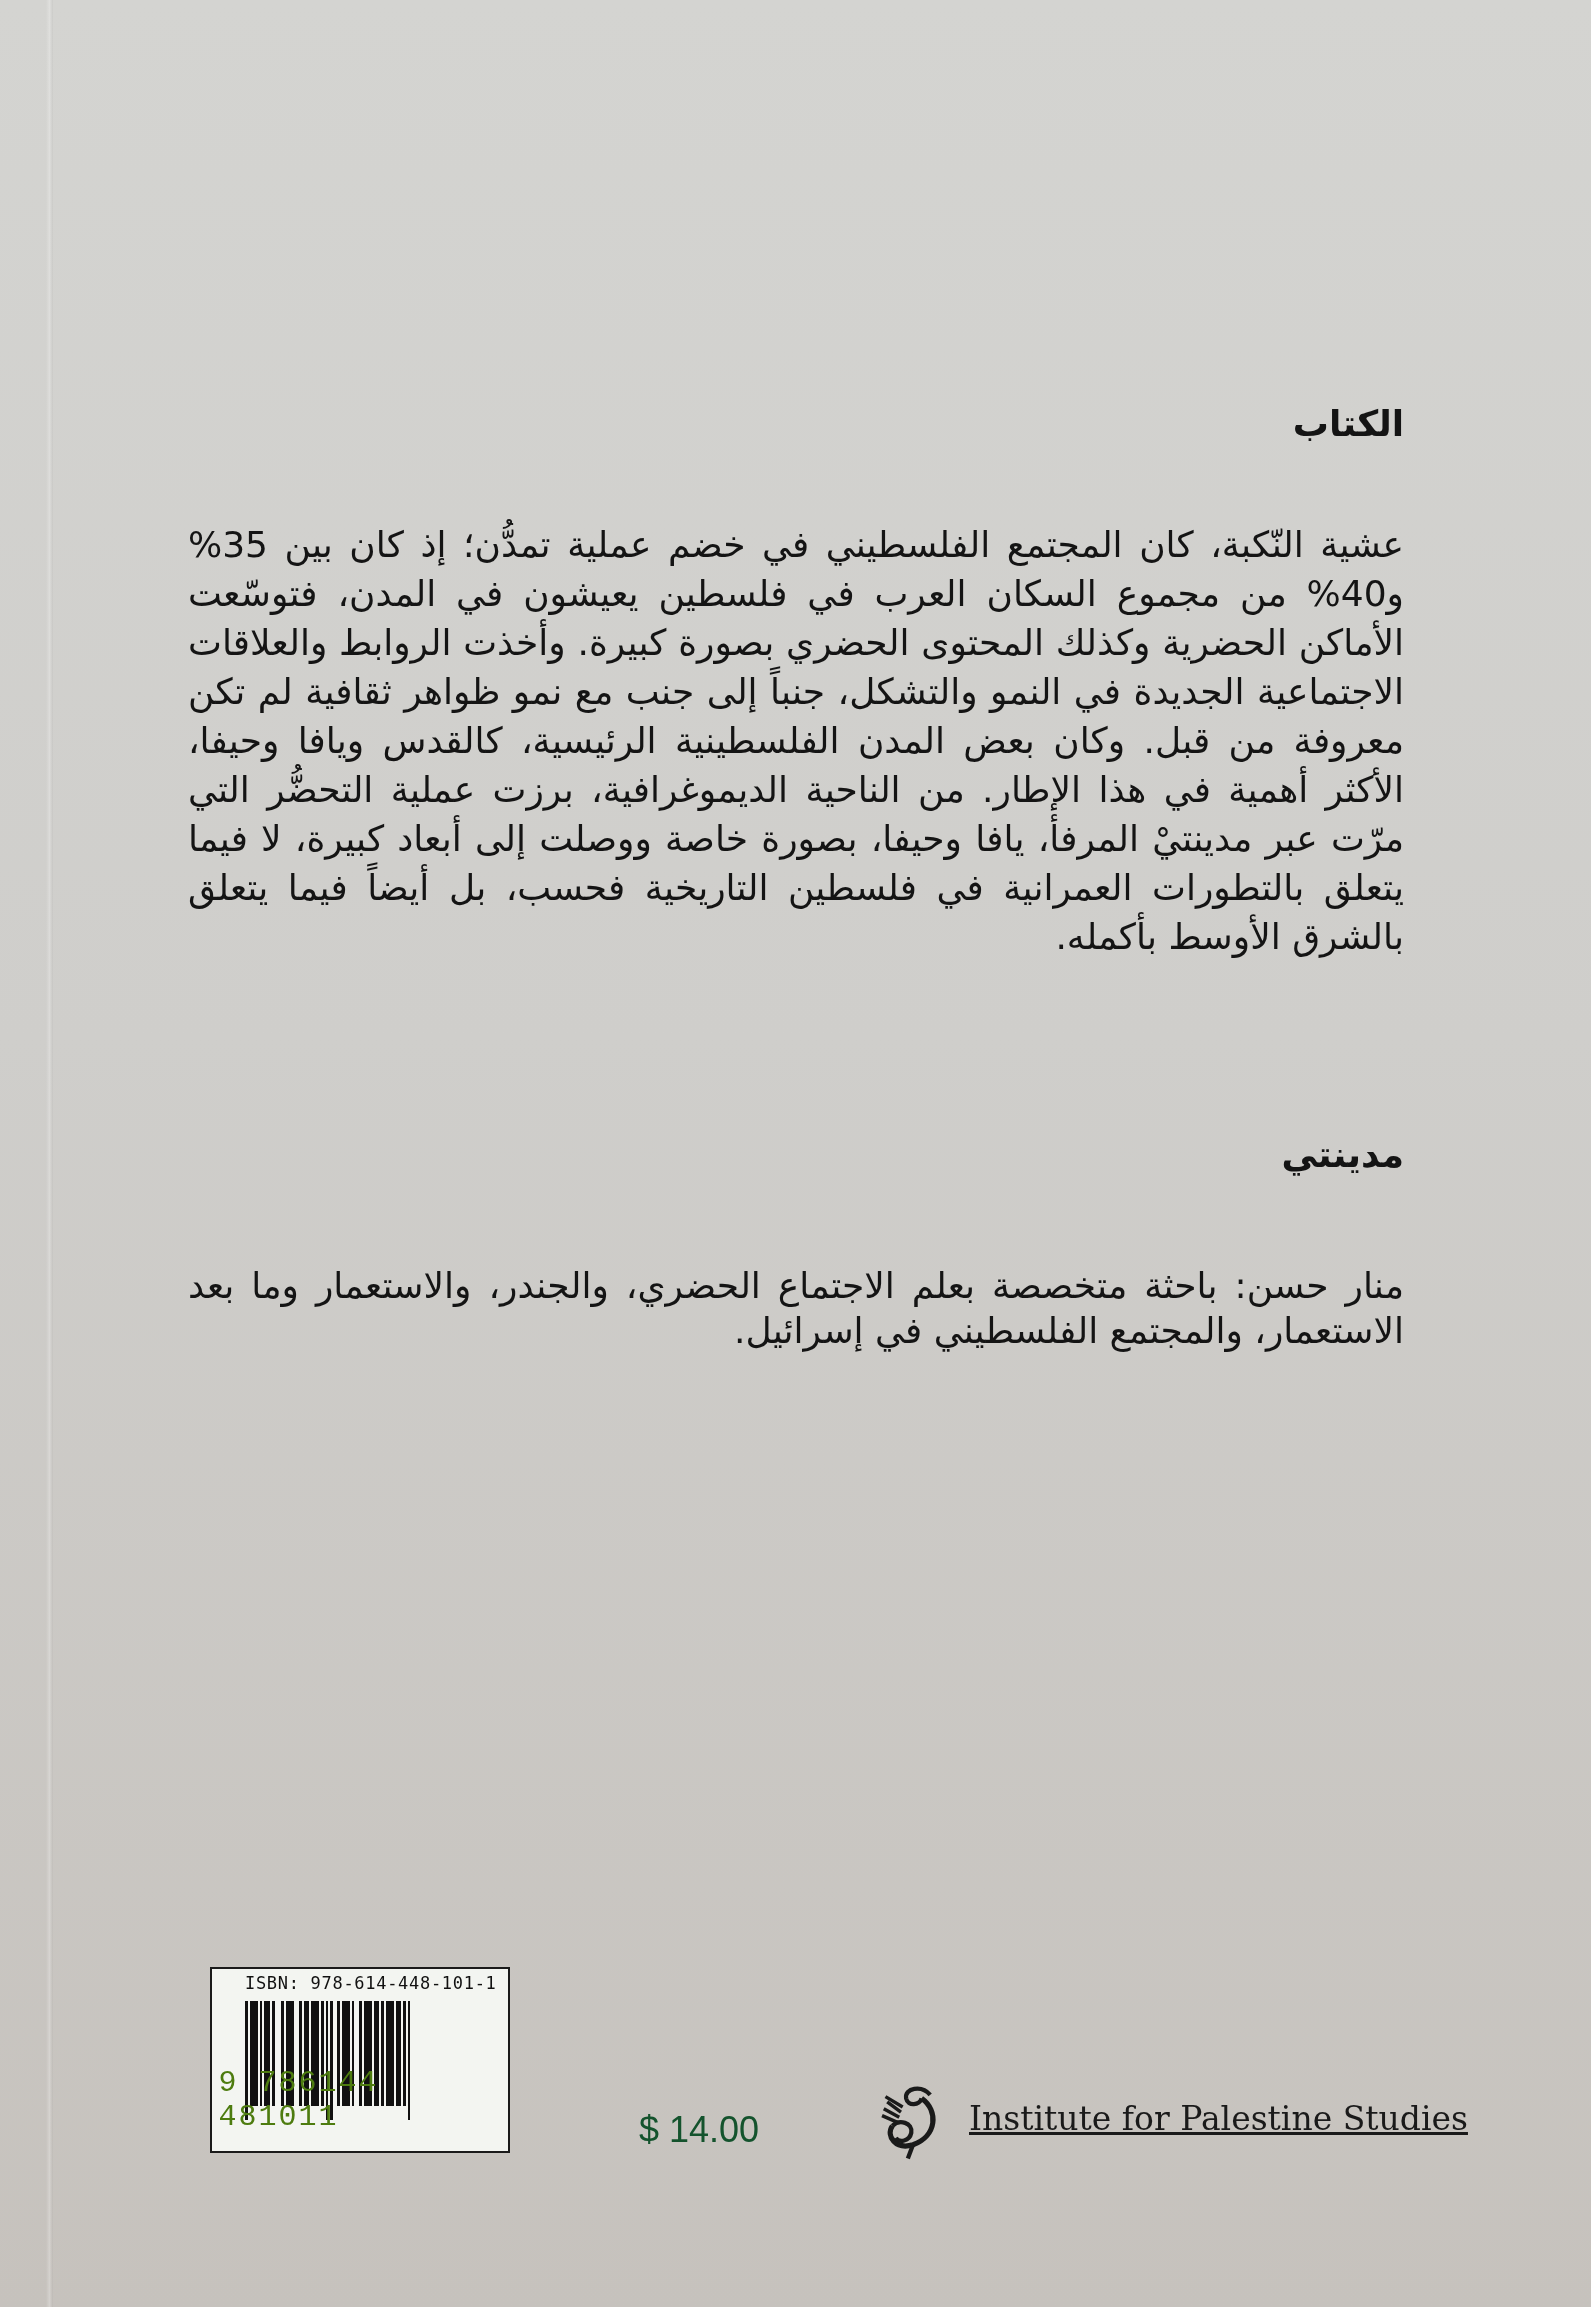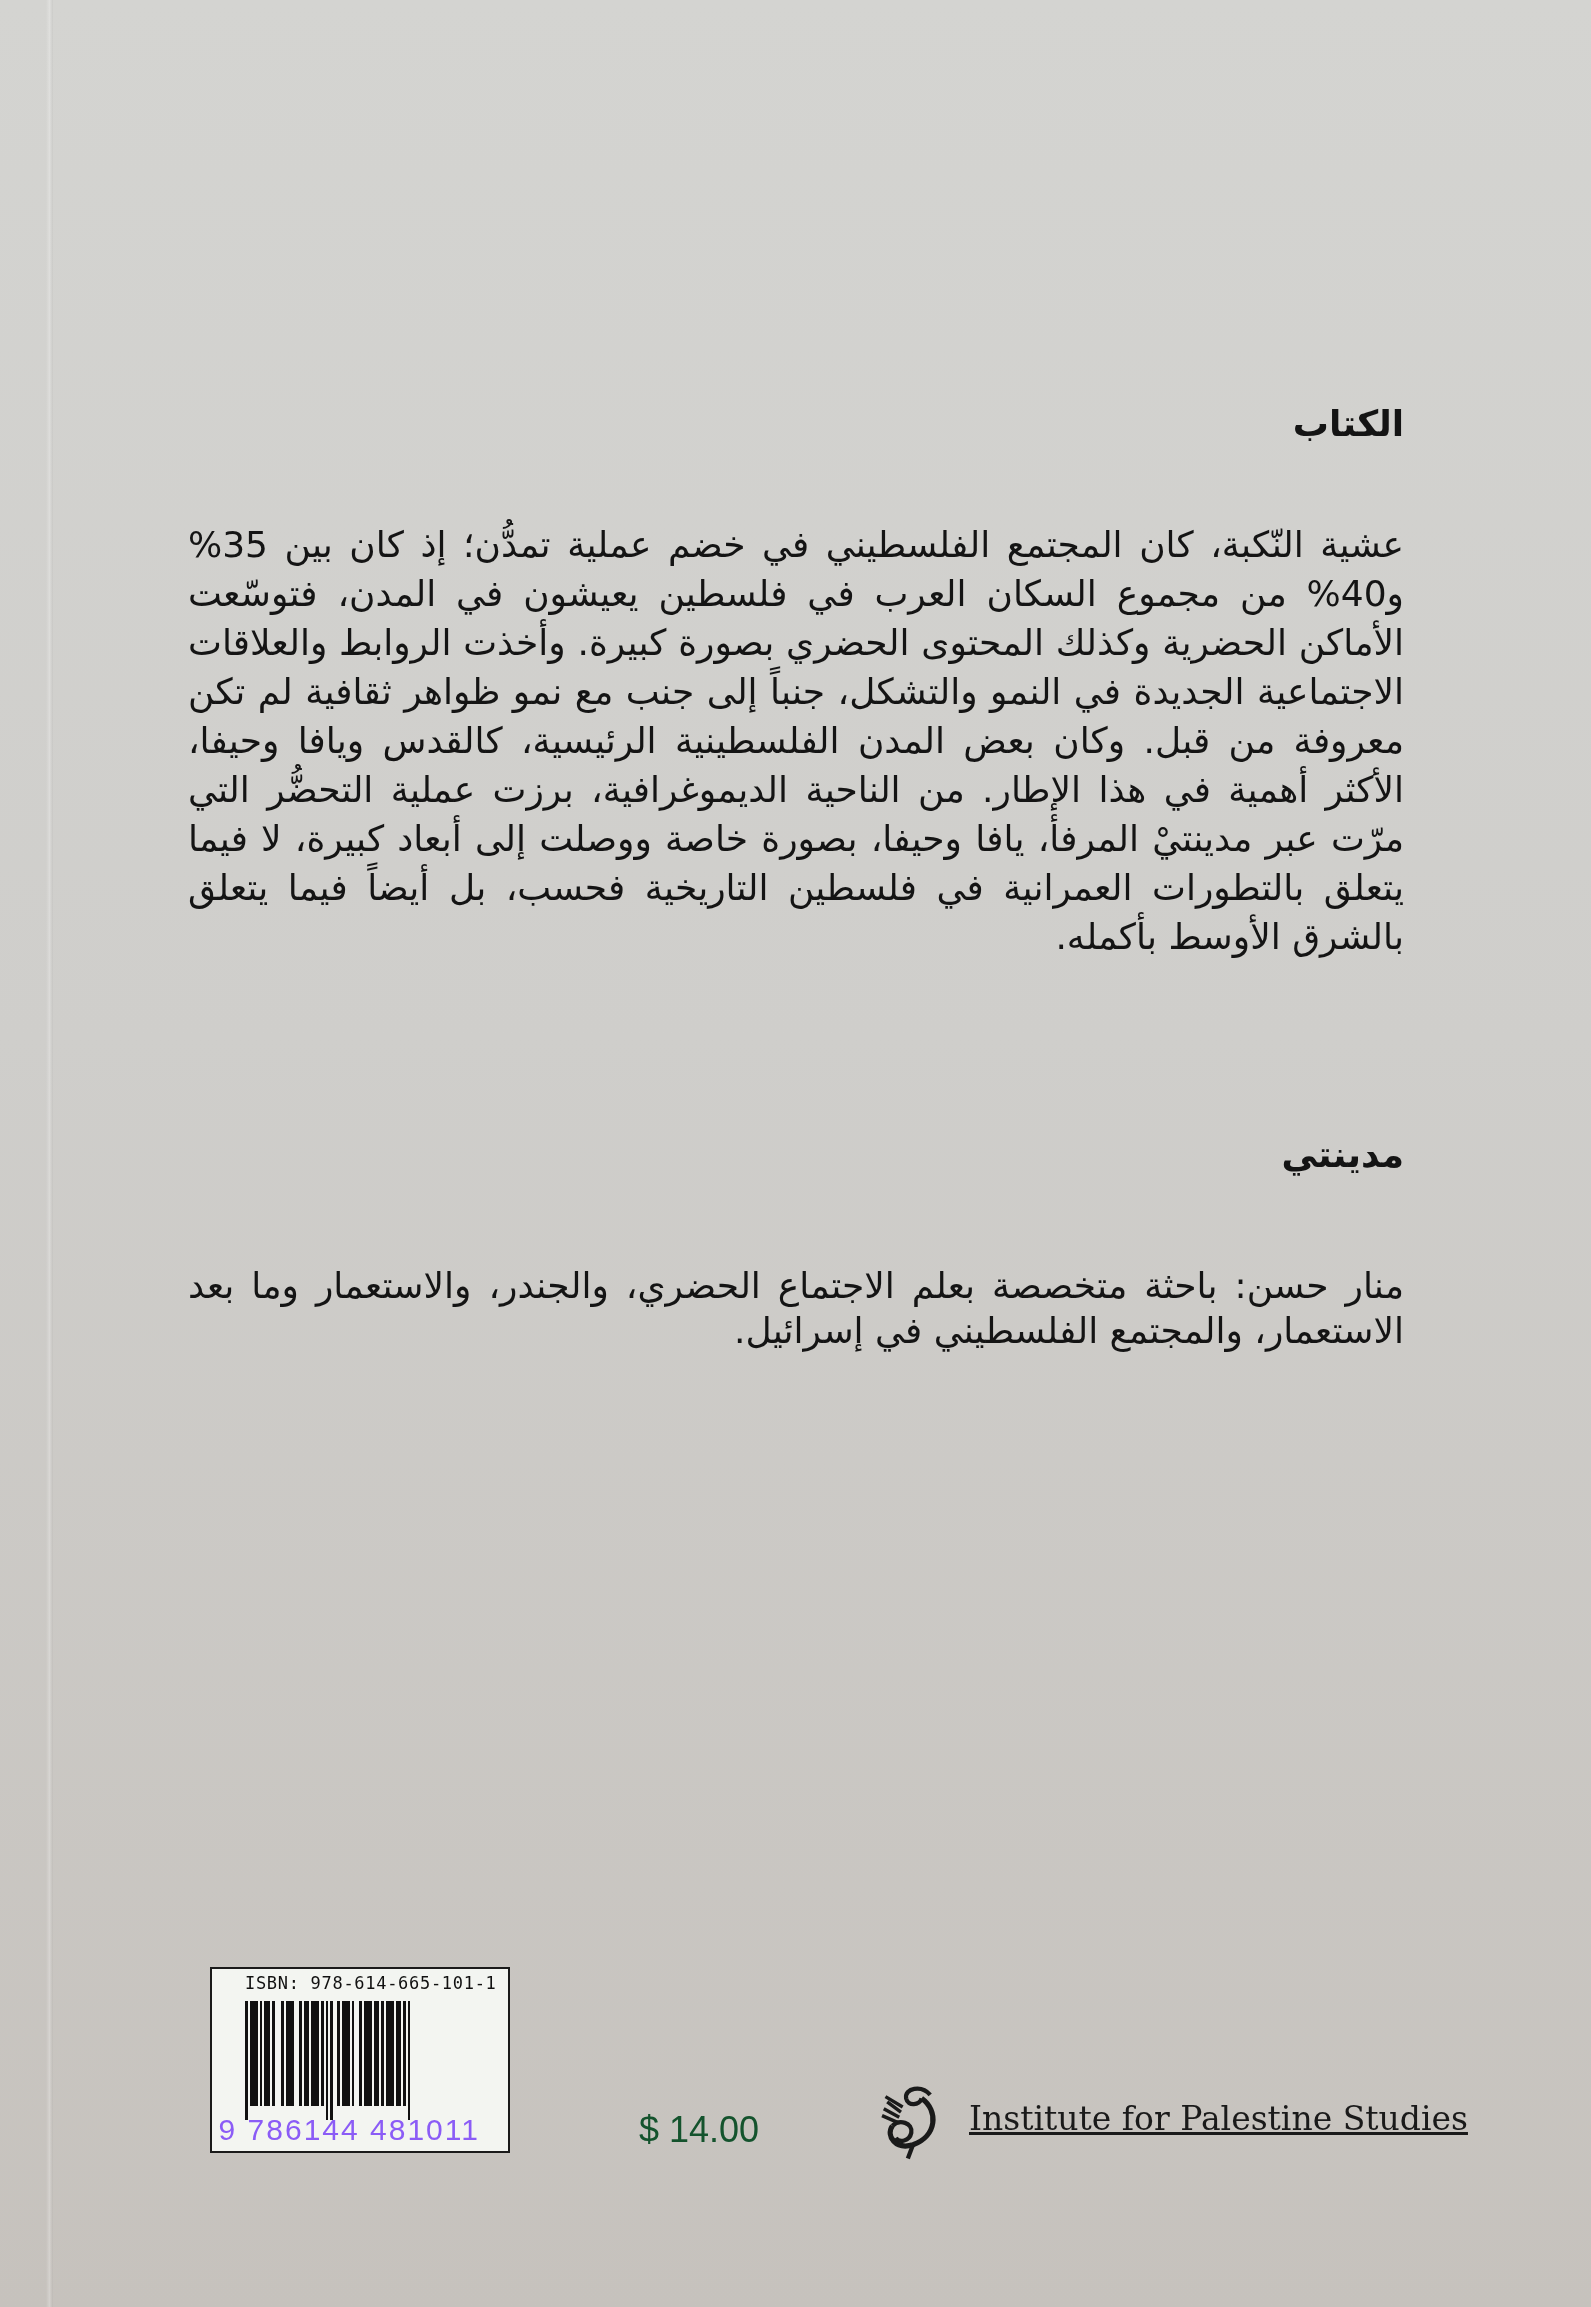--- a/index.html
+++ b/index.html
@@ -80,25 +80,25 @@
     }
     .bar {
       background: #111;
       height: 119px;
       margin-right: 2px;
     }
     .bar.short { height: 105px; }
     .barcode-digits {
       position: absolute;
       left: 6.6px;
-      bottom: 4px;
-      font-family: Liberation Sans, sans-serif;
+      bottom: 17px;
+      font-family: Liberation Mono, monospace;
       font-size: 30px;
       letter-spacing: 2px;
-      color: #8b5cf6;
+      color: #4d7c0f;
     }
     .price {
       position: absolute;
       left: 639px;
       top: 2109px;
       font-family: "Liberation Sans", sans-serif;
       font-weight: normal;
       font-size: 36px;
       color: #14532d;
     }
@@ -140,21 +140,21 @@
 
 <h2 class="text-block section-heading" id="book-heading">الكتاب</h2>
 
 <p class="text-block" id="book-body">عشية النّكبة، كان المجتمع الفلسطيني في خضم عملية تمدُّن؛ إذ كان بين 35% و40% من مجموع السكان العرب في فلسطين يعيشون في المدن، فتوسّعت الأماكن الحضرية وكذلك المحتوى الحضري بصورة كبيرة. وأخذت الروابط والعلاقات الاجتماعية الجديدة في النمو والتشكل، جنباً إلى جنب مع نمو ظواهر ثقافية لم تكن معروفة من قبل. وكان بعض المدن الفلسطينية الرئيسية، كالقدس ويافا وحيفا، الأكثر أهمية في هذا الإطار. من الناحية الديموغرافية، برزت عملية التحضُّر التي مرّت عبر مدينتيْ المرفأ، يافا وحيفا، بصورة خاصة ووصلت إلى أبعاد كبيرة، لا فيما يتعلق بالتطورات العمرانية في فلسطين التاريخية فحسب، بل أيضاً فيما يتعلق بالشرق الأوسط بأكمله.</p>
 
 <h2 class="text-block section-heading" id="author-heading">مدينتي</h2>
 
 <p class="text-block" id="author-body">منار حسن: باحثة متخصصة بعلم الاجتماع الحضري، والجندر، والاستعمار وما بعد الاستعمار، والمجتمع الفلسطيني في إسرائيل.</p>
 
 <div class="barcode-box">
-  <div class="isbn-text">ISBN: 978-614-665-101-1</div>
+  <div class="isbn-text">ISBN: 978-614-448-101-1</div>
   <div class="bars">
     <div class="bar" style="width:2.6px"></div>
     <div class="bar short" style="width:8px"></div>
     <div class="bar short" style="width:2.6px"></div>
     <div class="bar short" style="width:6px"></div>
     <div class="bar short" style="width:2.6px;margin-right:6.6px"></div>
     <div class="bar short" style="width:2.6px"></div>
     <div class="bar short" style="width:8px;margin-right:5.3px"></div>
     <div class="bar short" style="width:2.6px"></div>
     <div class="bar short" style="width:5.3px"></div>

